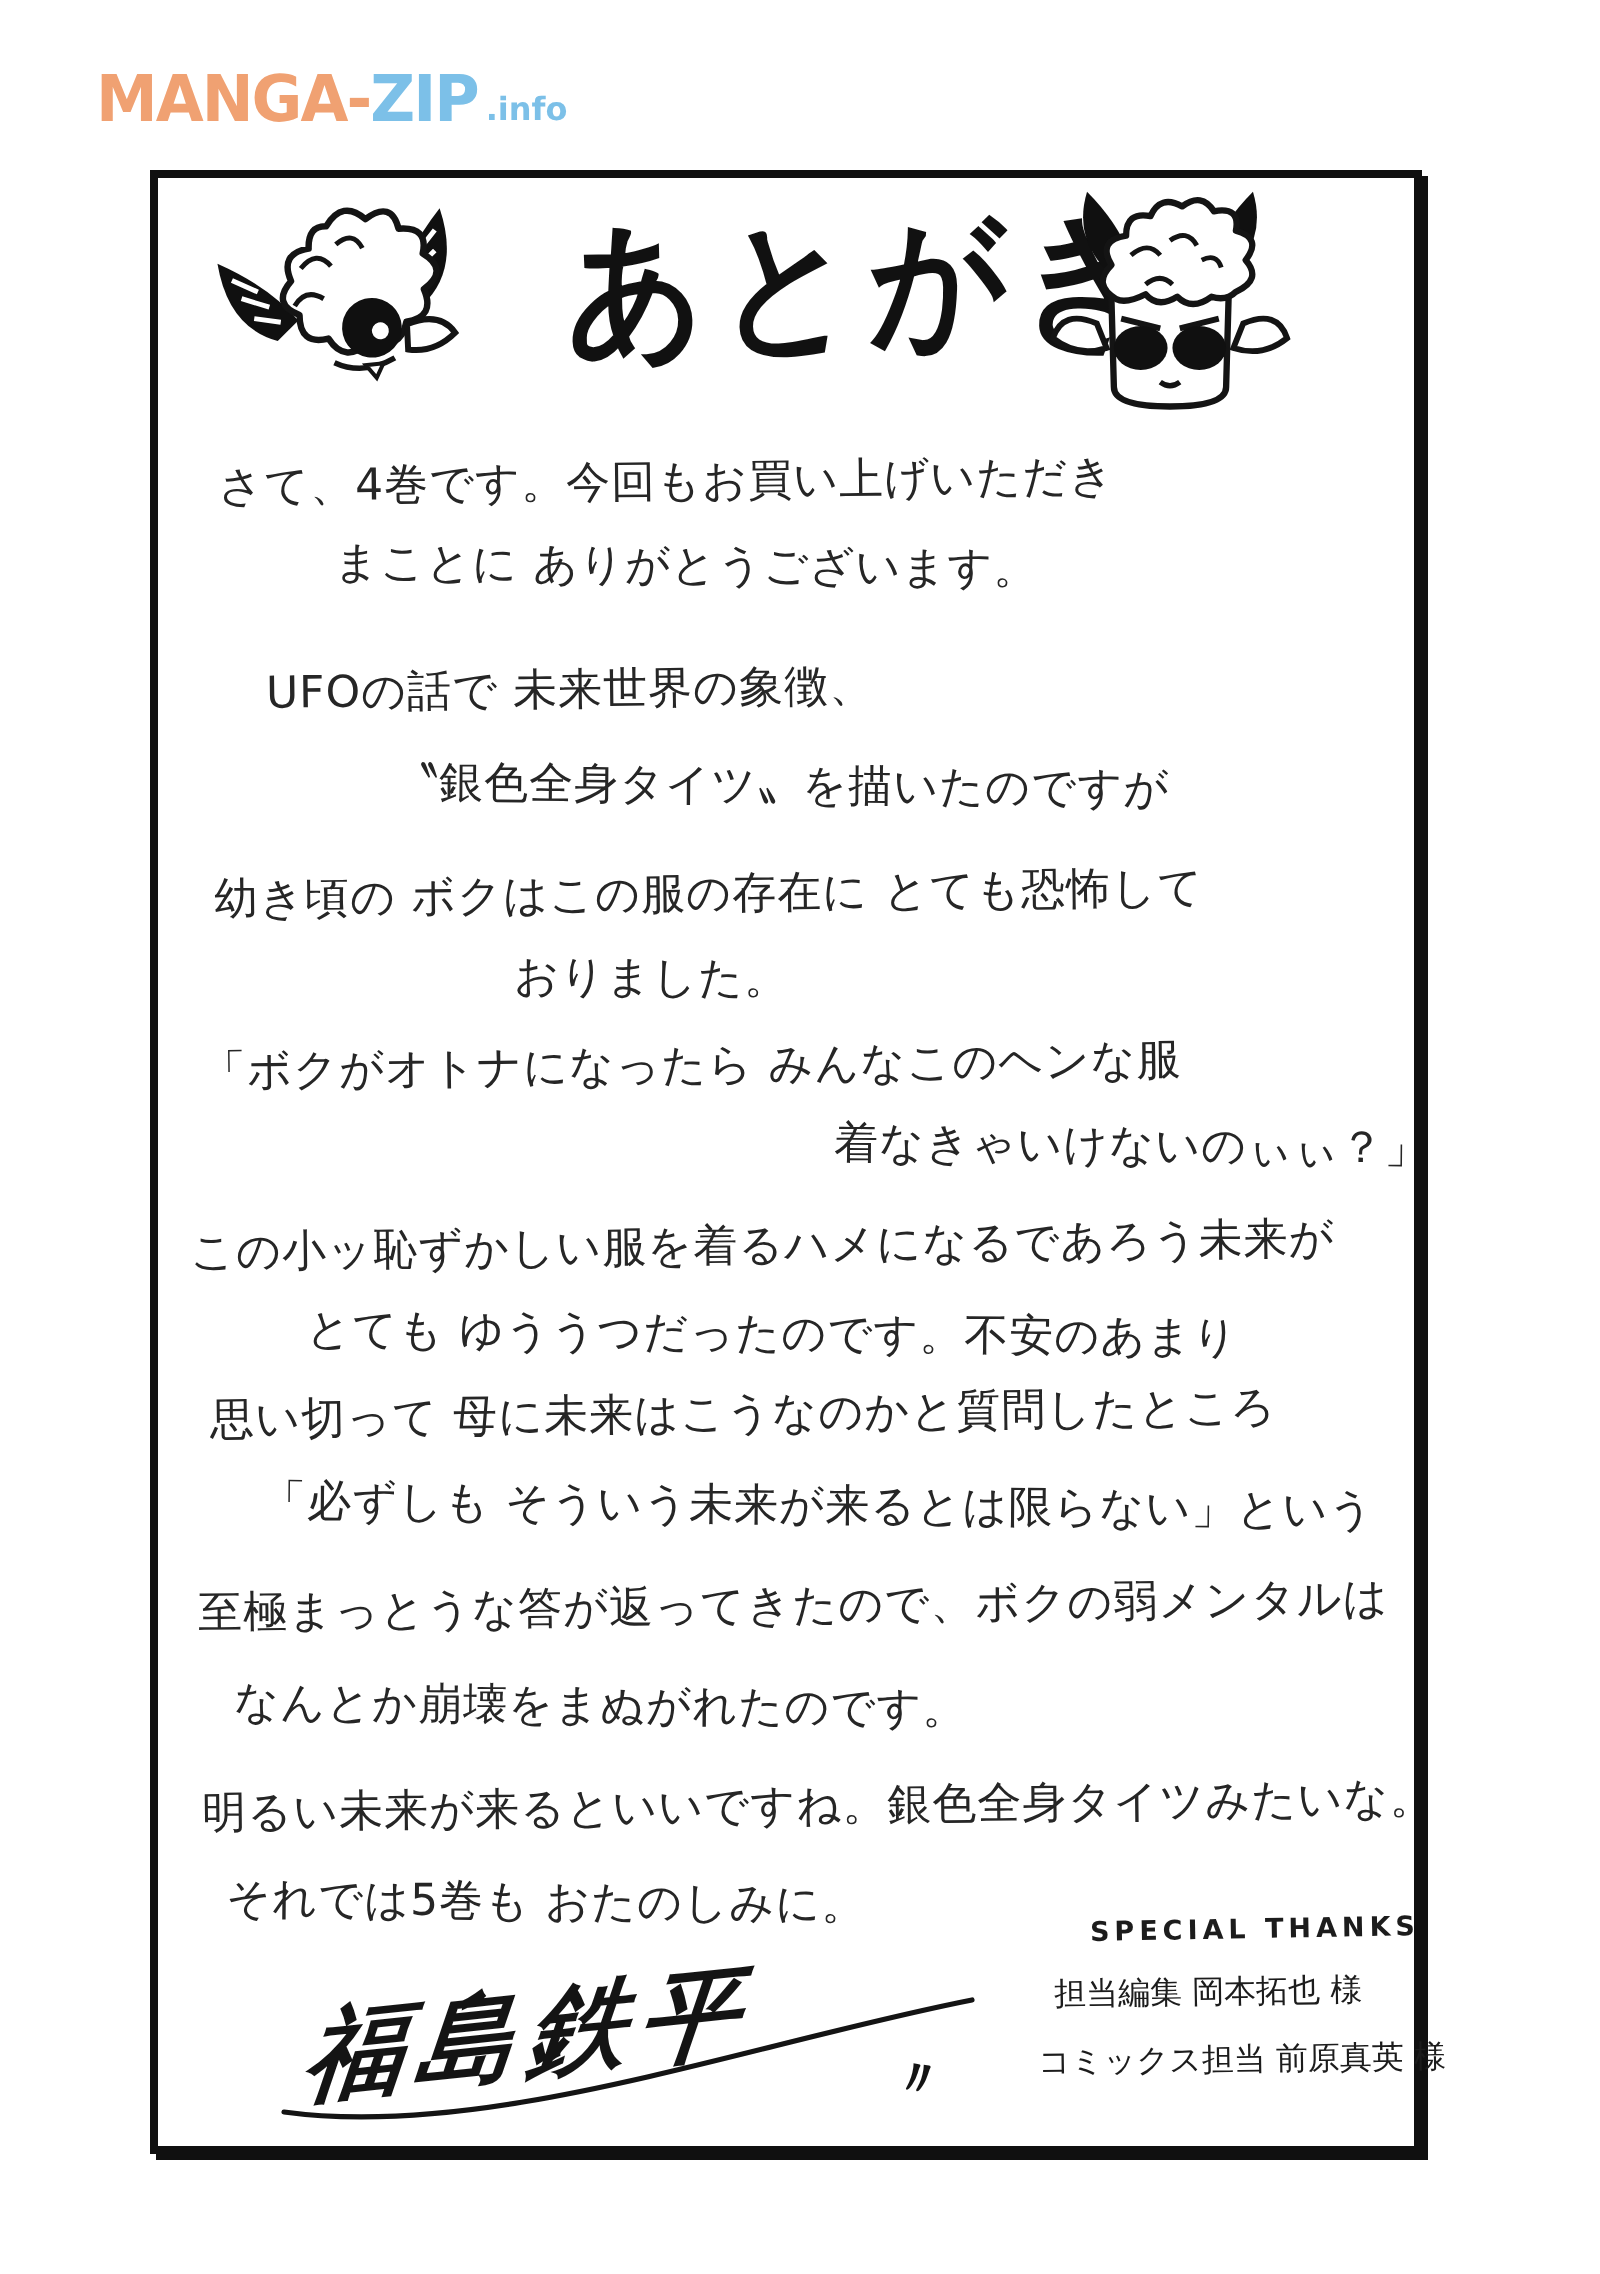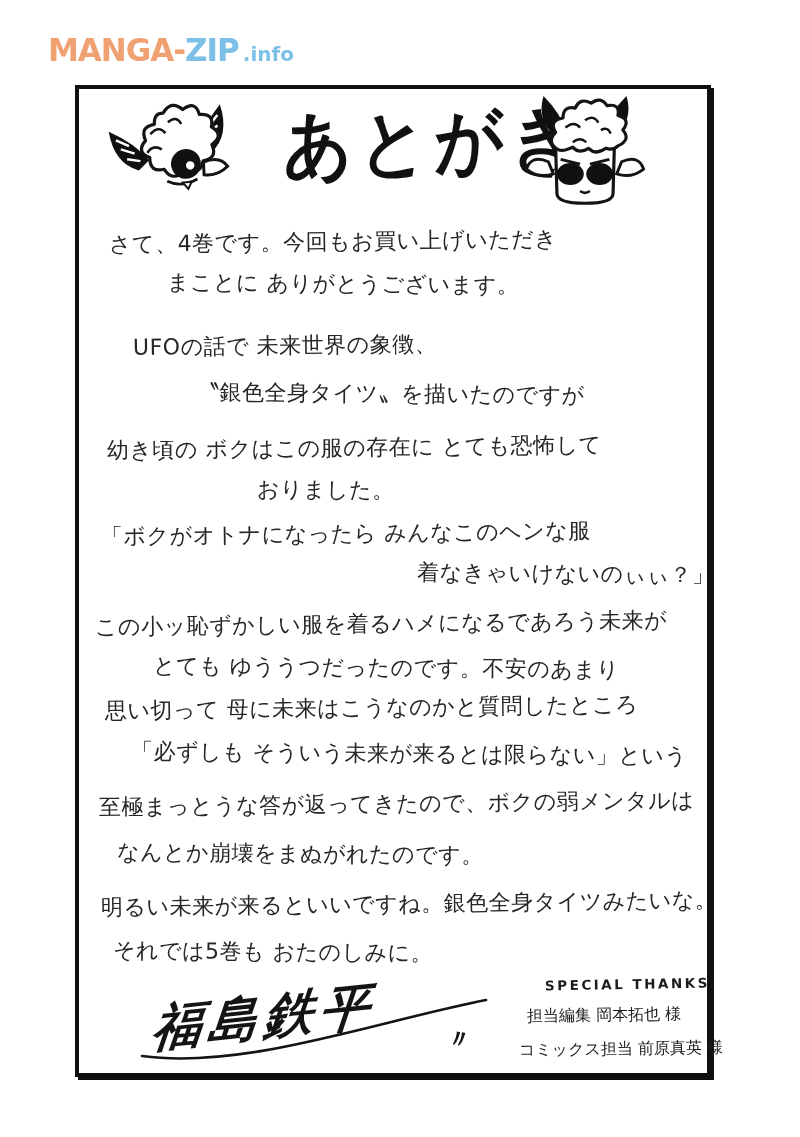--- a/index.html
+++ b/index.html
@@ -17,21 +17,21 @@
     position: absolute; left: 48px; top: 32px;
     cursor: pointer; white-space: nowrap;
   }
   .logo .main {
     font-size: 31px; font-weight: 800; letter-spacing: -1px;
     color: #F0A172;
     display: inline-block; transform: scaleY(1.04);
   }
   .logo .zip { color: #7CC0E8; }
   .logo .tld {
-    font-size: 20px; font-weight: 800; color: #7CC0E8;
+    font-size: 16px; font-weight: 800; color: #7CC0E8;
     margin-left: 4px;
     margin-top: 24px;
   }
 
   
   .sheet {
     position: absolute; left: 75px; top: 85px;
     width: 636px; height: 992px;
     background: #fff;
     border: 4px solid #101010;
@@ -71,21 +71,21 @@
     white-space: nowrap;
   }
   .signature-mark {
     position: absolute; left: 312px; top: 48px;
     font-size: 26px; font-weight: bold; color: #141414;
     transform: rotate(8deg);
   }
   .signature-flourish { position: absolute; left: 0; top: 0; width: 360px; height: 100px; }
 
   
-  .thanks { position: absolute; left: 448px; top: 868px; width: 185px; margin-top: 19px; }
+  .thanks { position: absolute; left: 448px; top: 868px; width: 185px; }
   .thanks-heading {
     font-size: 13.5px; letter-spacing: 2.5px; color: #1c1c1c;
     font-weight: bold; transform: rotate(-1deg);
     margin-left: 18px; white-space: nowrap;
   }
   .thanks-entry {
     font-size: 16px; color: #1c1c1c; white-space: nowrap;
     margin-top: 13px; transform: rotate(-0.8deg);
   }
   .thanks-entry + .thanks-entry { margin-left: -8px; }

